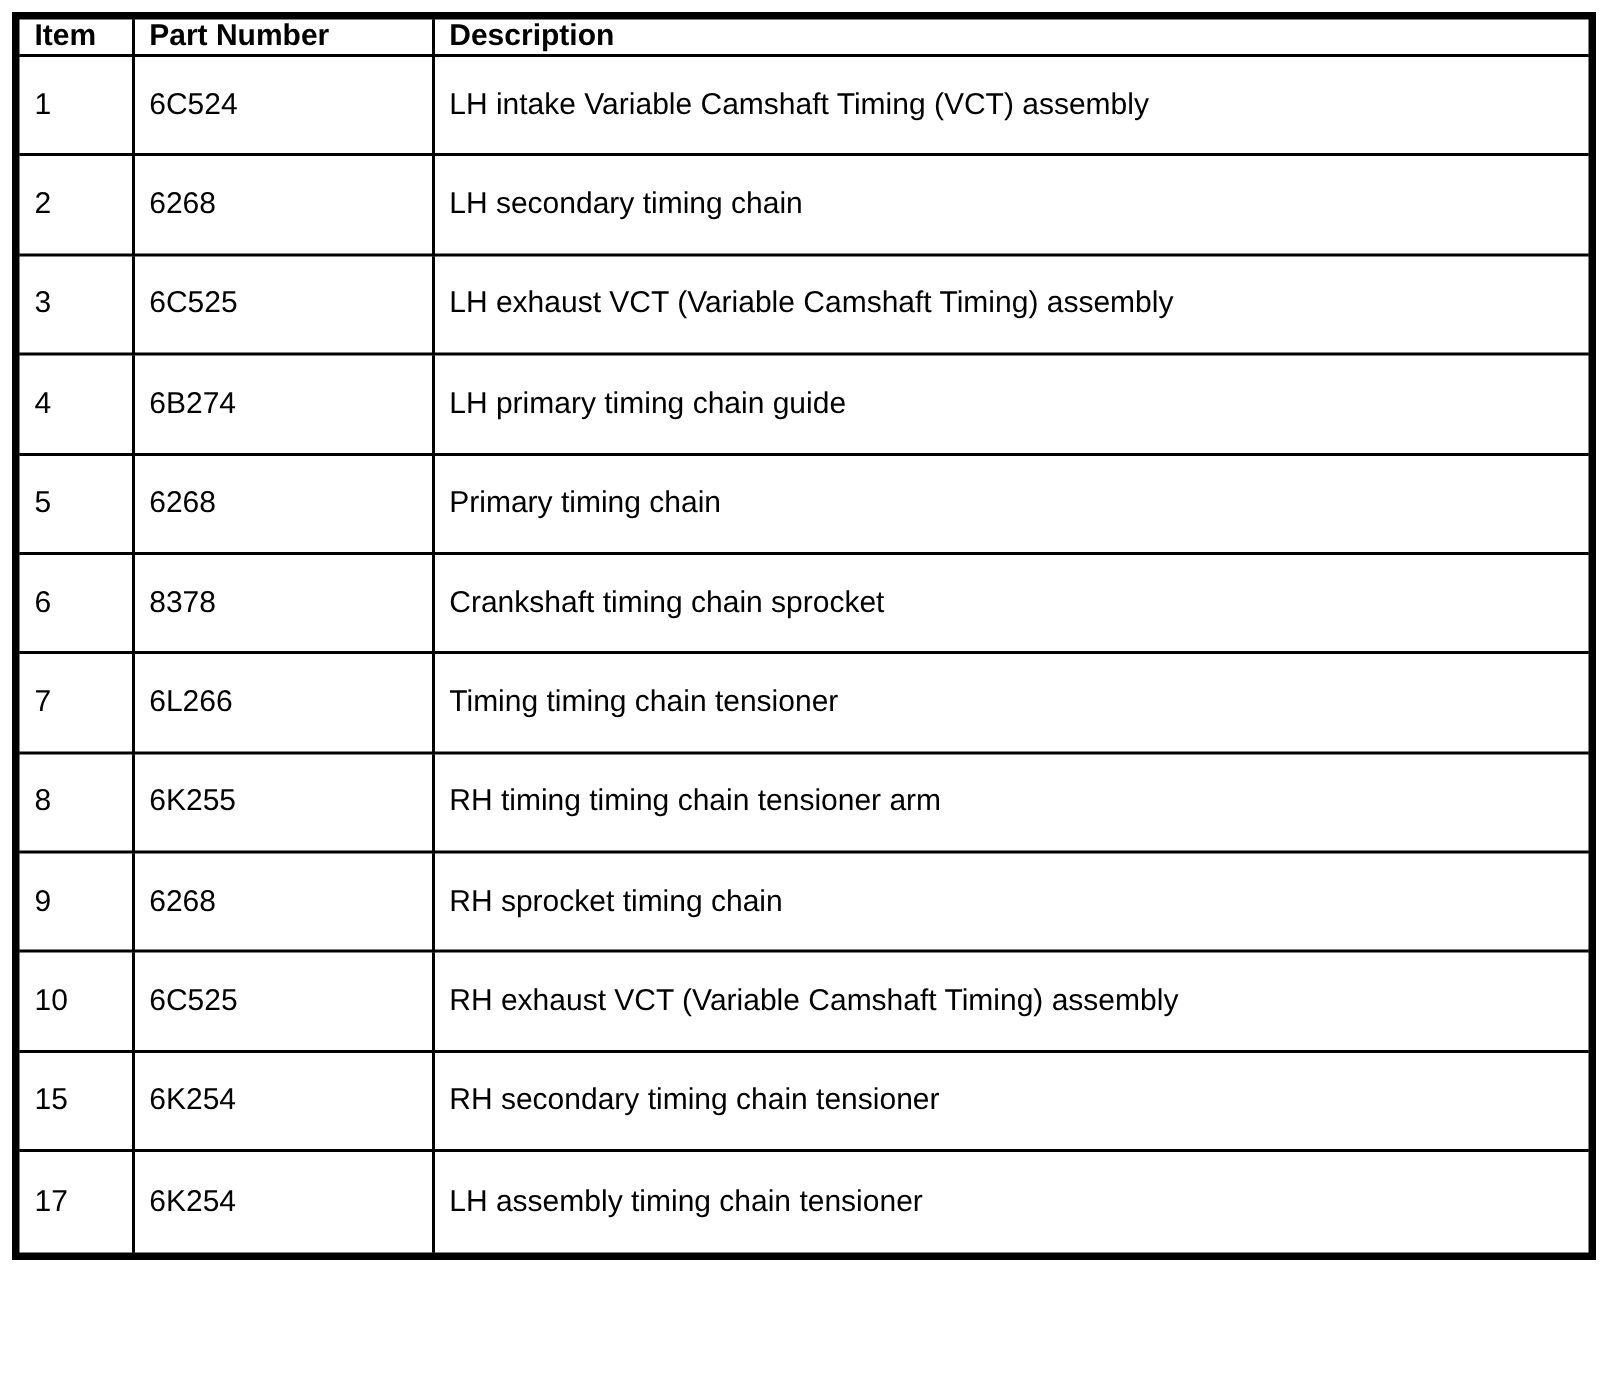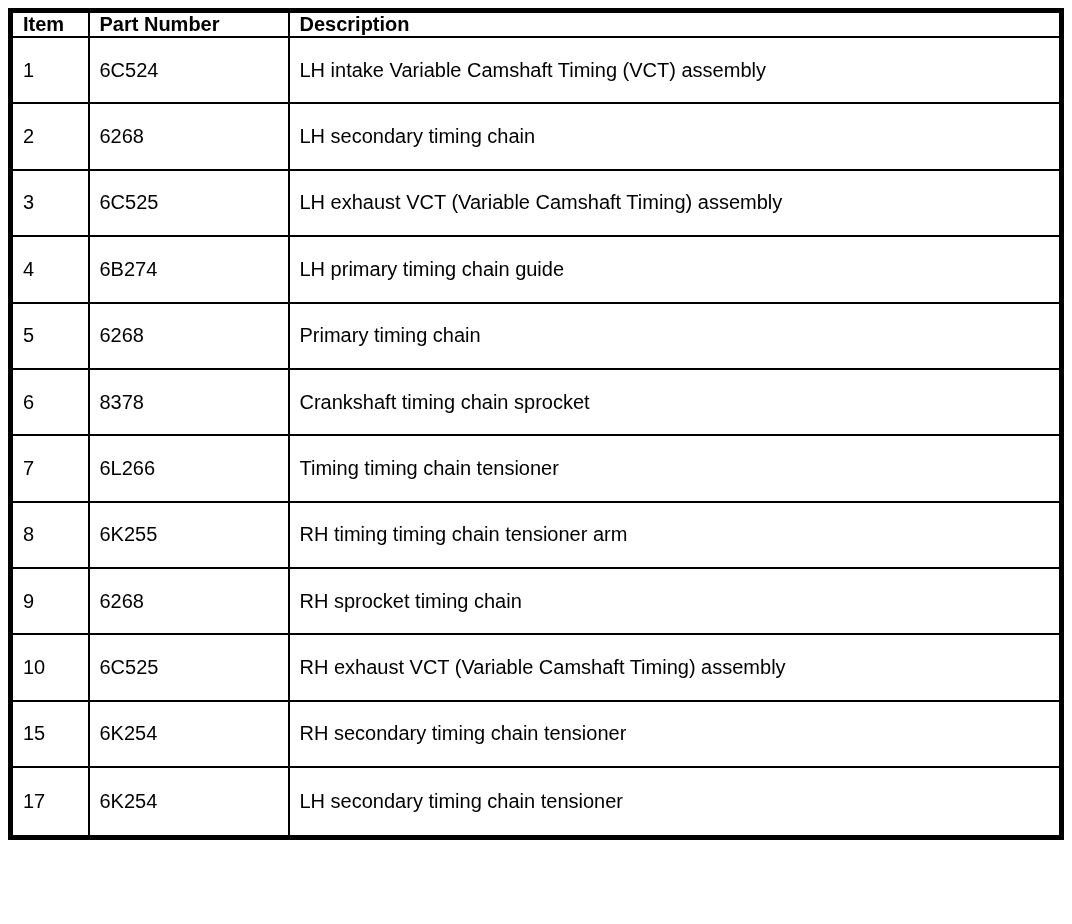--- a/index.html
+++ b/index.html
@@ -116,17 +116,17 @@
           <td>RH exhaust VCT (Variable Camshaft Timing) assembly</td>
         </tr>
         <tr>
           <td>15</td>
           <td>6K254</td>
           <td>RH secondary timing chain tensioner</td>
         </tr>
         <tr>
           <td>17</td>
           <td>6K254</td>
-          <td>LH secondary timing chain tensioner</td>
+          <td>LH assembly timing chain tensioner</td>
         </tr>
       </tbody>
   </table>
 </div>
 
 </body></html>

